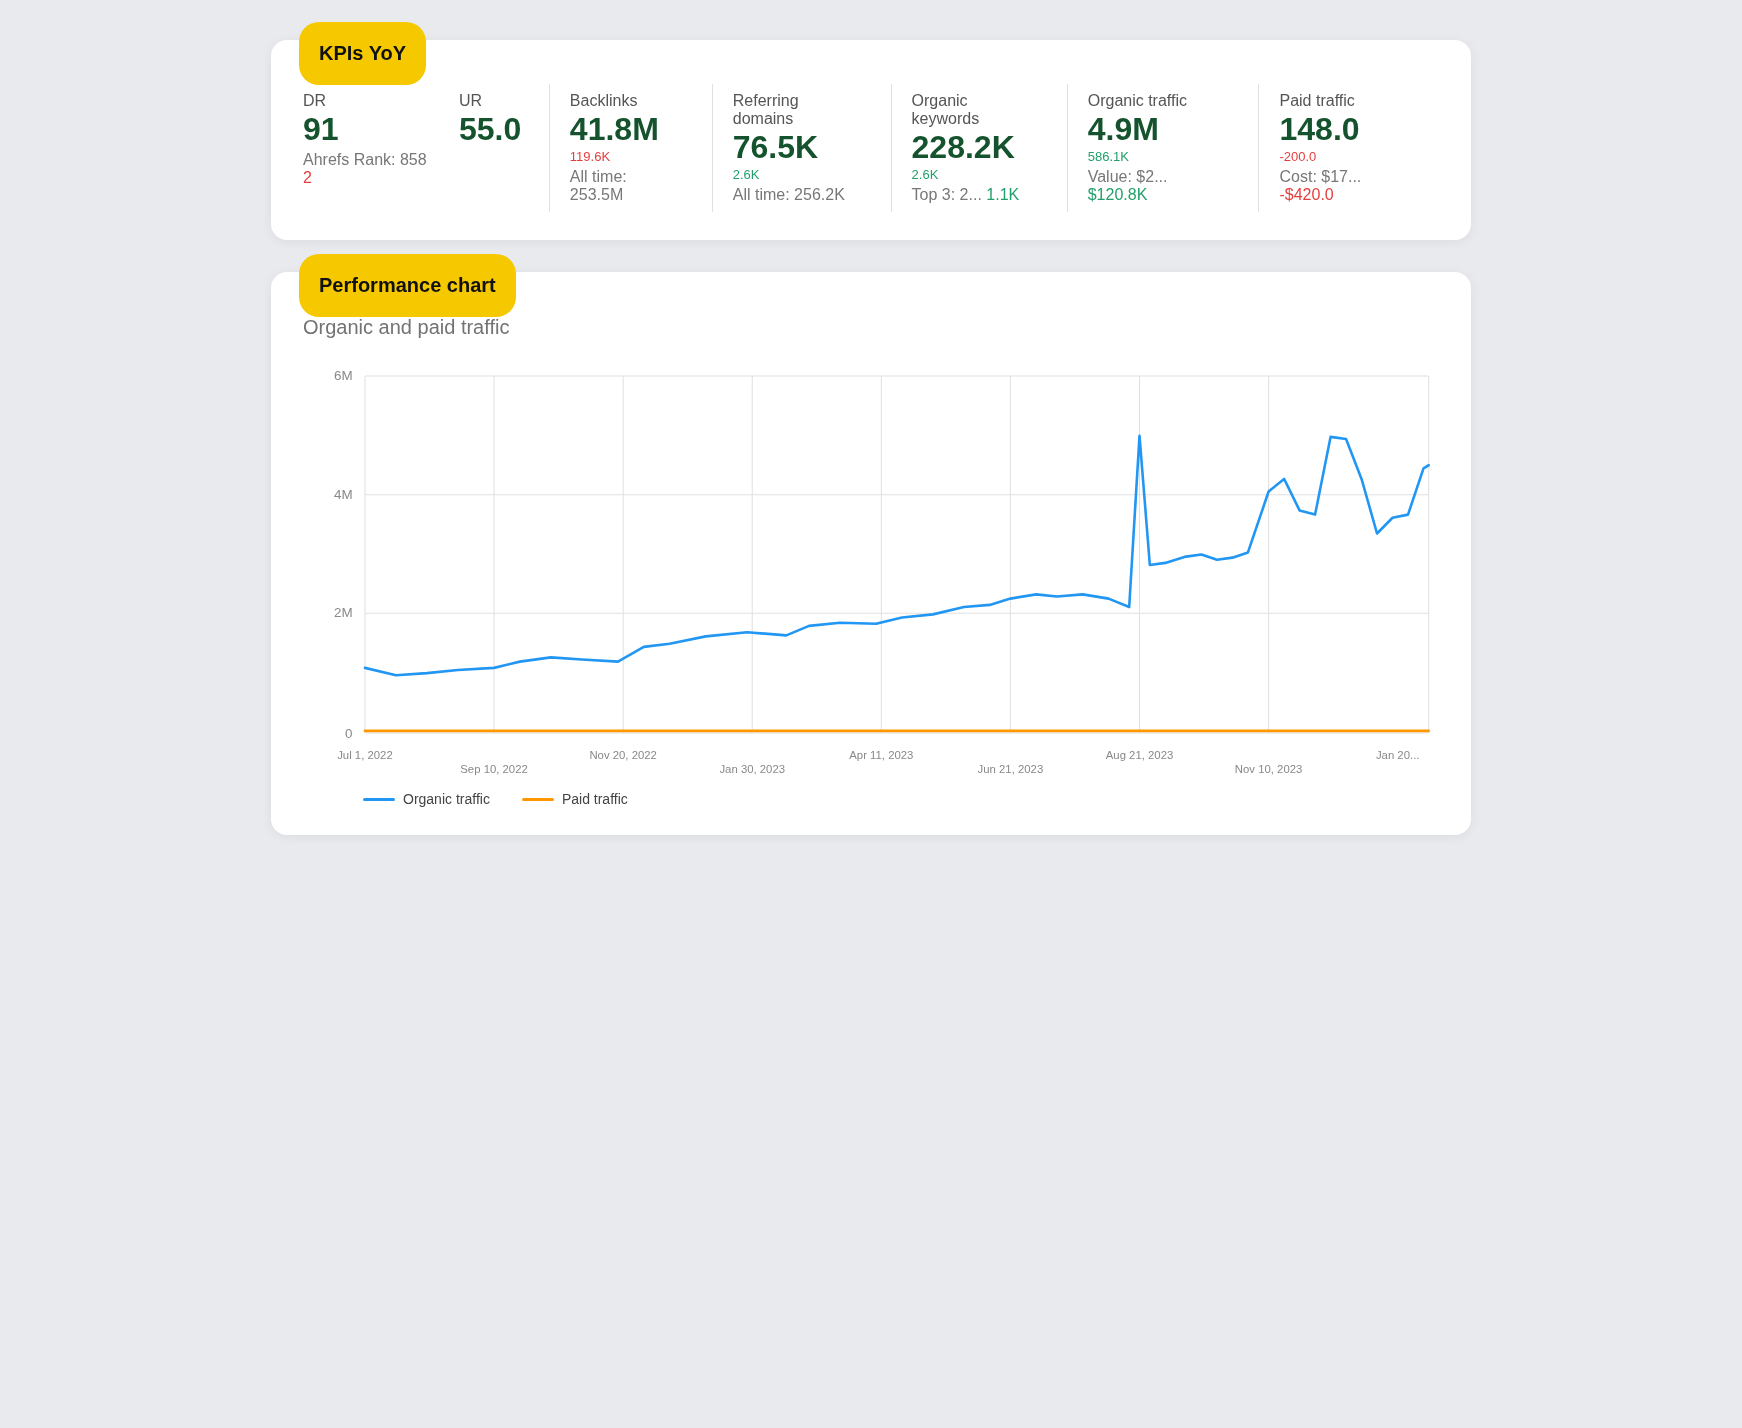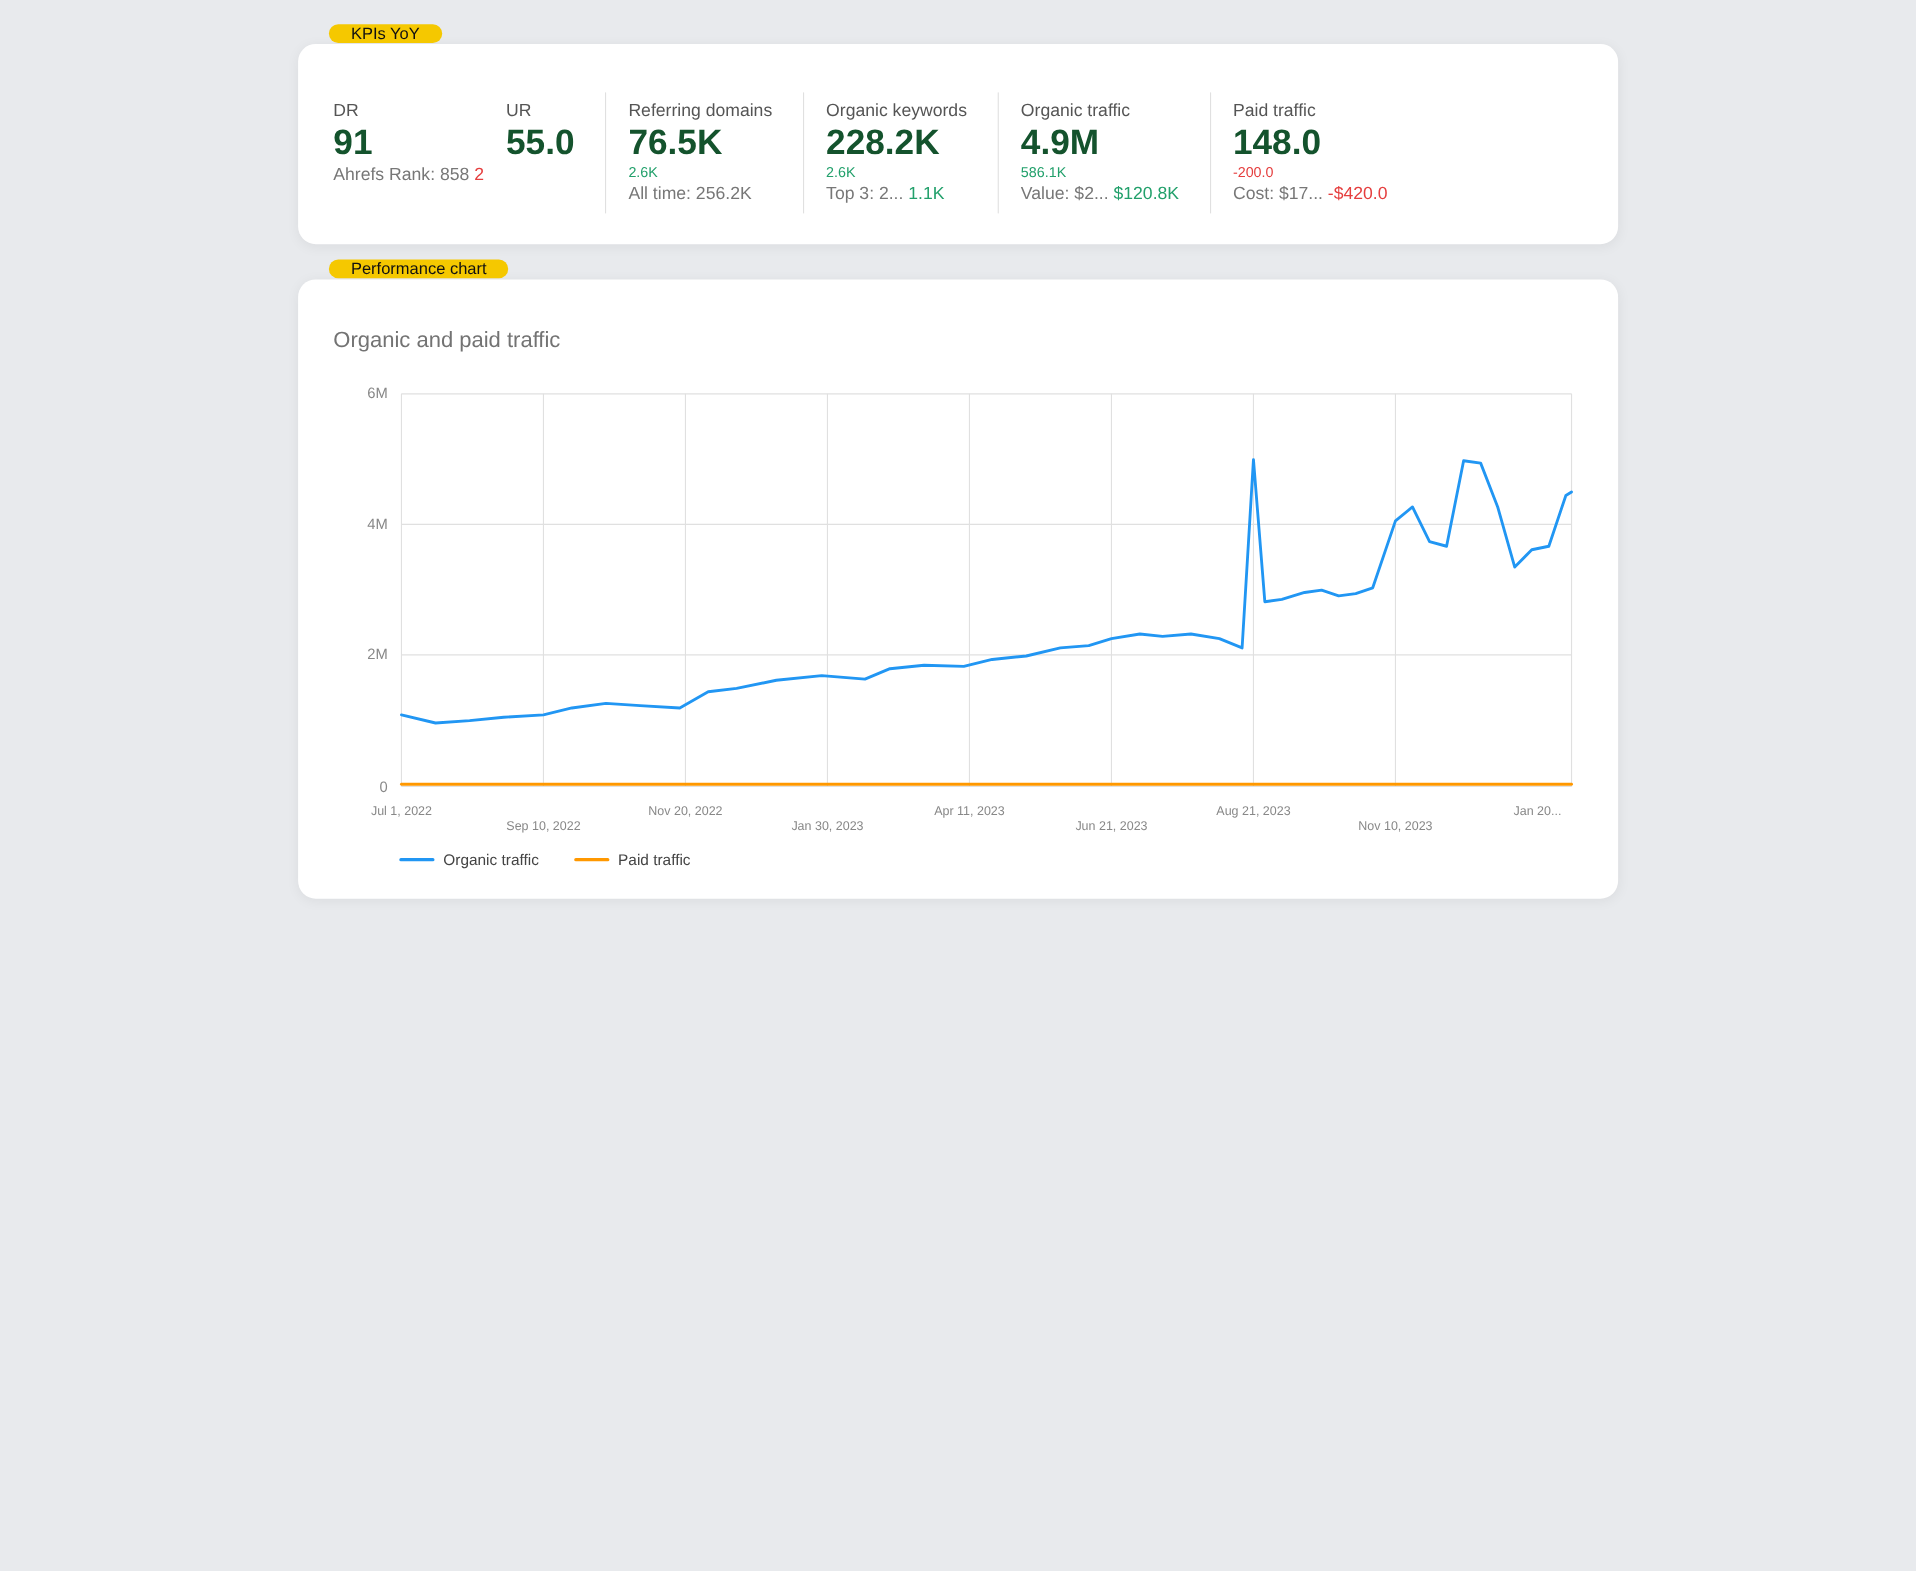--- a/index.html
+++ b/index.html
@@ -21,23 +21,23 @@
       width: 100%;
       max-width: 1200px;
       box-shadow: 0 2px 12px rgba(0,0,0,0.06);
       position: relative;
     }
 
     .badge {
       display: inline-block;
       background: #f5c800;
       border-radius: 20px;
-      padding: 0 20px;
-      font-size: 15px;
-      font-weight: 400;
+      padding: 20px 20px;
+      font-size: 20px;
+      font-weight: 700;
       color: #111;
       position: absolute;
       top: -18px;
       left: 28px;
     }
 
     
     .kpis-card {
       padding-top: 36px;
     }
@@ -144,20 +144,26 @@
   <span class="badge">KPIs YoY</span>
   <div class="kpis-row" id="kpis-row">
   <div class="kpi-item">
         <div class="kpi-label">DR</div>
         <div class="kpi-value">91</div>
         <div class="kpi-sub">Ahrefs Rank:  858 <span class="highlight-red">2</span></div>
       </div>
       <div class="kpi-item">
         <div class="kpi-label">UR</div>
         <div class="kpi-value">55.0</div>
+      </div>
+      <div class="kpi-item bordered">
+        <div class="kpi-label">Backlinks</div>
+        <div class="kpi-value">41.8M</div>
+        <div class="kpi-delta negative">119.6K</div>
+        <div class="kpi-sub">All time:  253.5M </div>
       </div>
       <div class="kpi-item bordered">
         <div class="kpi-label">Referring domains</div>
         <div class="kpi-value">76.5K</div>
         <div class="kpi-delta positive">2.6K</div>
         <div class="kpi-sub">All time:  256.2K </div>
       </div>
       <div class="kpi-item bordered">
         <div class="kpi-label">Organic keywords</div>
         <div class="kpi-value">228.2K</div>

